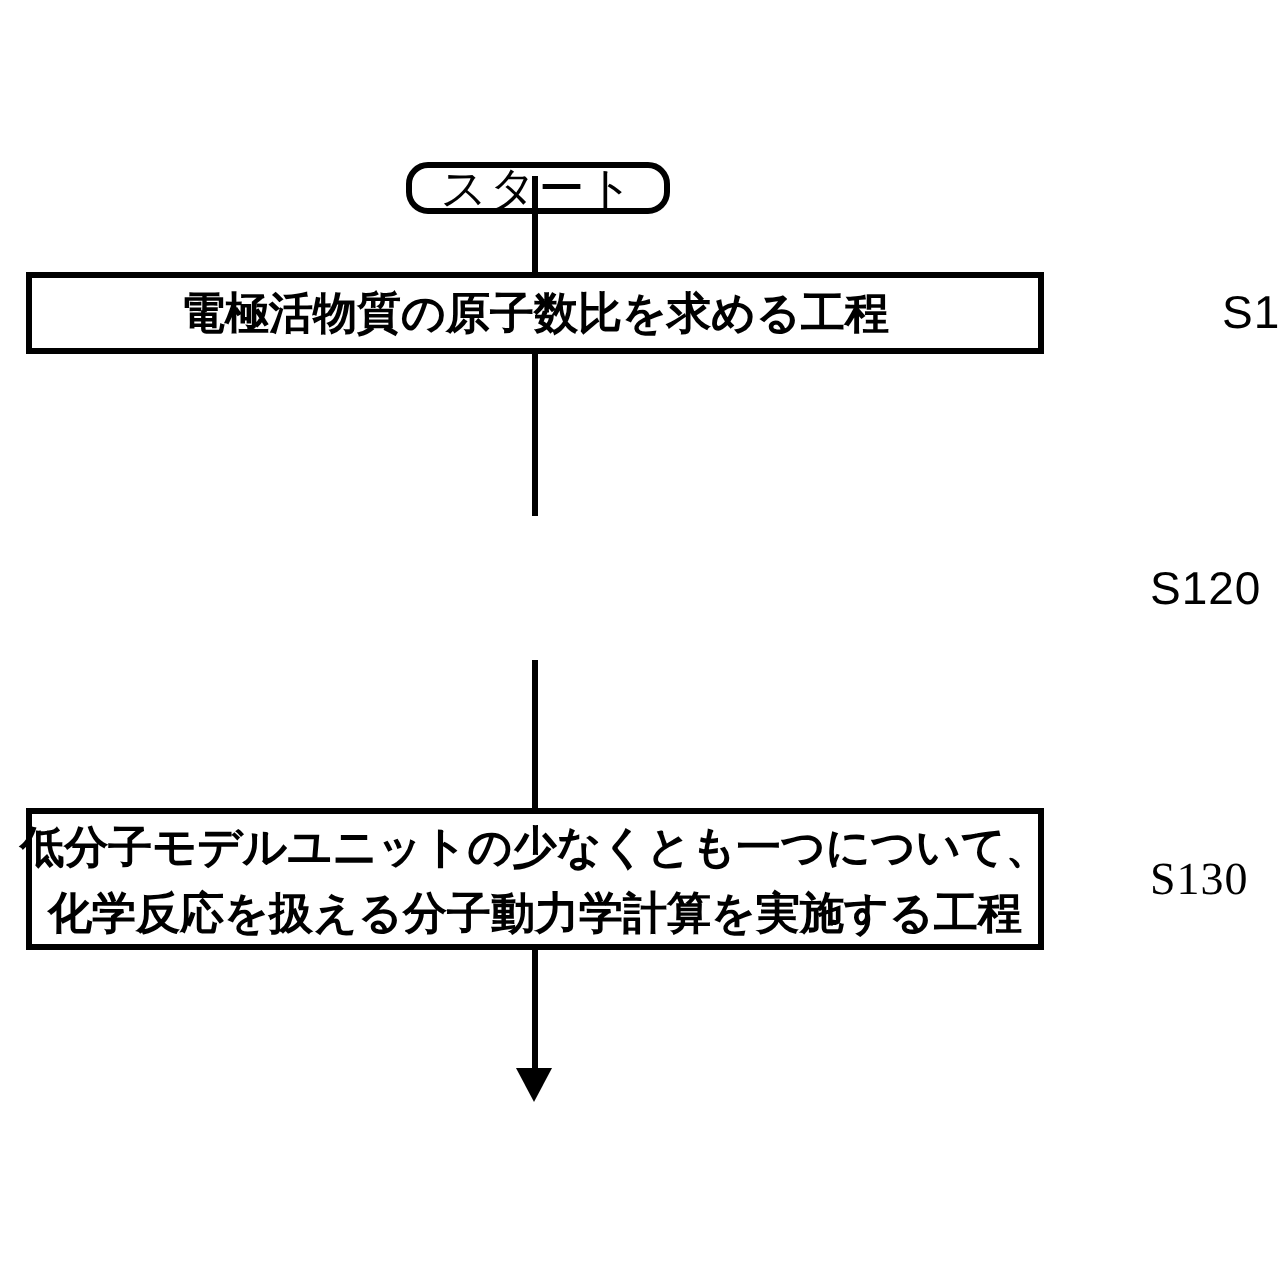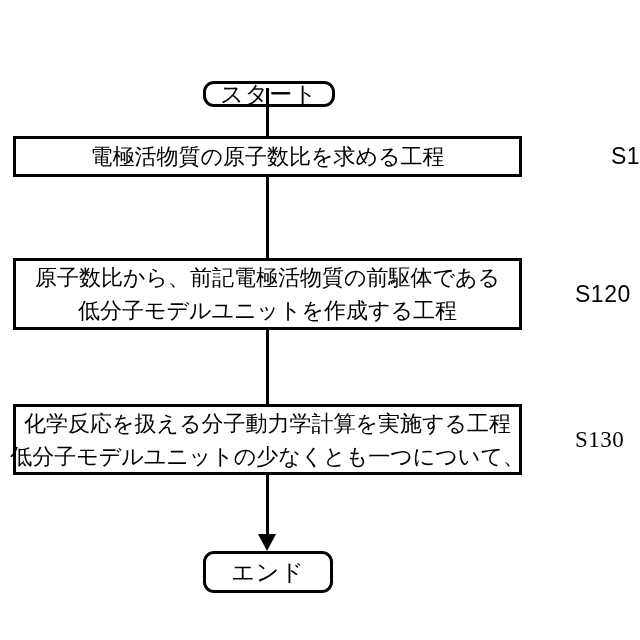--- a/index.html
+++ b/index.html
@@ -38,20 +38,21 @@
     display: flex;
     flex-direction: column;
     align-items: center;
     justify-content: center;
     font-size: 22px;
     line-height: 33px;
     text-align: center;
   }
   .process span {
     white-space: nowrap;
+    font-weight: bold;
   }
   .step-label {
     position: absolute;
     left: 575px;
     width: 65px;
     display: flex;
     align-items: center;
     font-size: 23px;
     letter-spacing: 0.5px;
   }
@@ -84,38 +85,31 @@
 
   <div class="process" style="top:136px; height:41px;">
     <span>電極活物質の原子数比を求める工程</span>
   </div>
   <div class="step-label" style="top:136px; height:41px;margin-left:36px;">
     <span>S110</span>
   </div>
 
   <div class="vline" style="top:177px; height:81px;"></div>
 
-  <div class="process" style="top:258px; height:72px;">
-    <span>原子数比から、前記電極活物質の前駆体である</span>
-    <span>低分子モデルユニットを作成する工程</span>
-  </div>
   <div class="step-label" style="top:258px; height:72px;text-align:center;">
     <span>S120</span>
   </div>
 
   <div class="vline" style="top:330px; height:74px;"></div>
 
   <div class="process" style="top:404px; height:71px;">
+    <span>低分子モデルユニットの少なくとも一つについて、</span>
     <span>化学反応を扱える分子動力学計算を実施する工程</span>
-    <span>低分子モデルユニットの少なくとも一つについて、</span>
   </div>
   <div class="step-label" style="top:404px; height:71px;font-family:Liberation Serif, serif;">
     <span>S130</span>
   </div>
 
   <div class="vline" style="top:475px; height:61px;"></div>
   <div class="arrowhead" style="top:534px;"></div>
 
-  <div class="terminal" style="left:203px; top:551px; width:130px; height:42px;">
-    <span>エンド</span>
-  </div>
 
 </div>
 
 </body></html>

